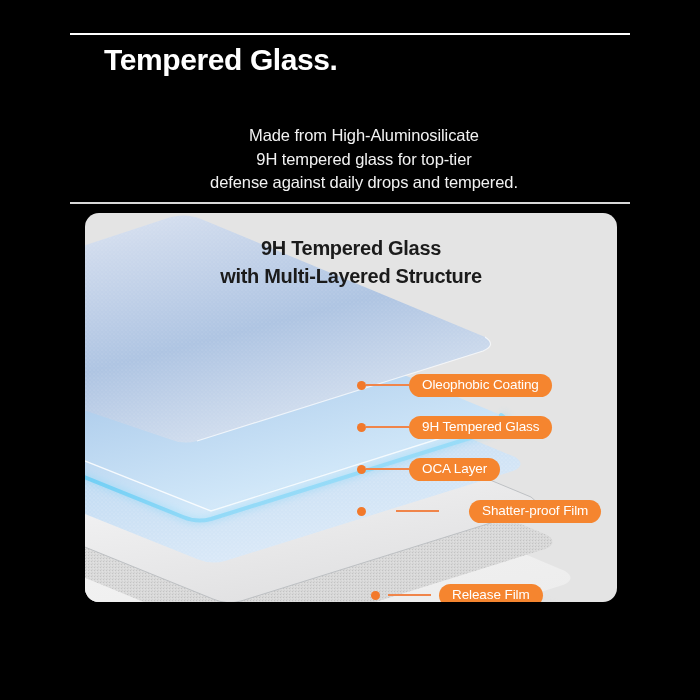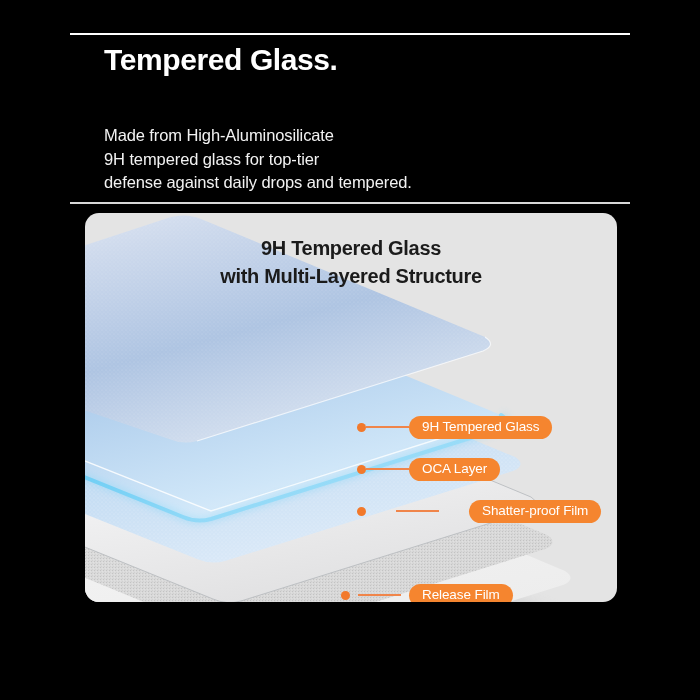--- a/index.html
+++ b/index.html
@@ -20,20 +20,21 @@
     position:absolute;left:104px;top:44px;width:520px;
     color:#ffffff;font-size:30px;line-height:32px;font-weight:bold;
     letter-spacing:-0.4px;
   }
   .headline .l2{display:block;}
 
   .subcopy{
     position:absolute;left:104px;top:124px;width:520px;
     color:#f2f2f2;font-size:16.5px;line-height:23.5px;font-weight:normal;
     letter-spacing:-0.1px;
+    text-align:center;
   }
   .subcopy span{display:block;}
 
   
   .card{
     position:absolute;left:85px;top:213px;width:532px;height:389px;
     background:#e4e4e4;border-radius:14px;overflow:hidden;
   }
   .card-title{
     position:absolute;left:0;top:21px;width:100%;
@@ -172,41 +173,46 @@
 
       <g>
         <path d="M -230 108 L 86 4 Q 102 0 116 6 L 400 124 Q 412 132 398 138 L 112 228 Q 98 232 84 226 L -228 120 Q -240 113 -230 108 Z" fill="url(#gTop)"></path>
         <path d="M -230 108 L 86 4 Q 102 0 116 6 L 400 124 Q 412 132 398 138 L 112 228 Q 98 232 84 226 L -228 120 Q -240 113 -230 108 Z" fill="url(#dots)" opacity="0.45"></path>
         <path d="M 400 124 Q 412 132 398 138 L 112 228" fill="none" stroke="#ffffff" stroke-width="1.2" opacity="0.7"></path>
       </g>
     </svg>
 
     <div class="callouts">
 
+      <div class="callout" style="left:272px;top:160px;">
+        <span class="c-dot"></span>
+        <span class="c-line" style="width:43px;"></span>
+        <span class="c-pill">Oleophobic Coating</span>
+      </div>
 
       <div class="callout" style="left:272px;top:202px;">
         <span class="c-dot"></span>
         <span class="c-line" style="width:43px;"></span>
         <span class="c-pill">9H Tempered Glass</span>
       </div>
 
       <div class="callout" style="left:272px;top:244px;">
         <span class="c-dot"></span>
         <span class="c-line" style="width:43px;"></span>
         <span class="c-pill">OCA Layer</span>
       </div>
 
       <div class="callout" style="left:272px;top:286px;gap:30px;">
         <span class="c-dot"></span>
         <span class="c-line" style="width:43px;"></span>
         <span class="c-pill">Shatter-proof Film</span>
       </div>
 
 
-      <div class="callout" style="left:256px;top:370px;gap:8px;">
+      <div class="callout" style="left:286px;top:370px;gap:8px;">
         <span class="c-dot"></span>
         <span class="c-line" style="width:43px;"></span>
         <span class="c-pill">Release Film</span>
       </div>
 
     </div>
   </div>
 </div>
 
 </body></html>

